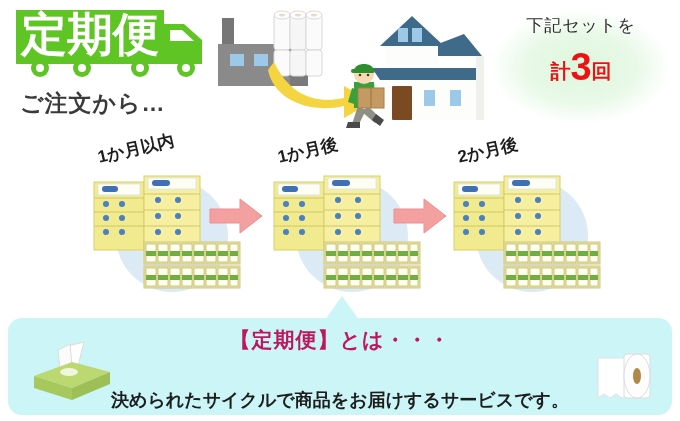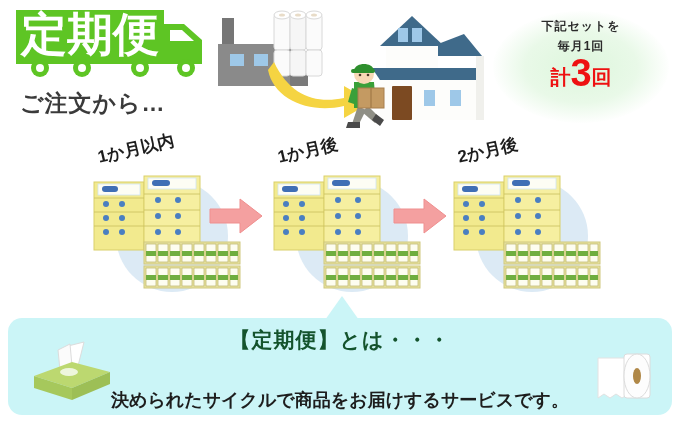--- a/index.html
+++ b/index.html
@@ -72,31 +72,31 @@
     border-radius: 50%;
     background: radial-gradient(ellipse at center, #ddf6dc 0%, #e9f9e8 45%, rgba(255,255,255,0) 72%);
     z-index: 0;
   }
   .headline .lines {
     position: relative;
     z-index: 1;
     padding-top: 8px;
   }
   .headline .ln {
-    font-size: 12px;
-    font-weight: bold;
+    font-size: 17px;
+    font-weight: normal;
     line-height: 20px;
     letter-spacing: 1px;
     color: #2b2b2b;
     white-space: nowrap;
   }
   .headline .count-line {
     line-height: 34px;
     white-space: nowrap;
-    margin-top: 0;
+    margin-top: 14px;
   }
   .headline .count-small {
     font-size: 20px;
     font-weight: bold;
     color: #ee1111;
     vertical-align: -2px;
   }
   .headline .count-big {
     font-size: 38px;
     font-weight: bold;
@@ -185,21 +185,21 @@
     z-index: 1;
   }
   .panel-title {
     position: absolute;
     left: 0;
     top: 8px;
     width: 664px;
     text-align: center;
     font-size: 21px;
     font-weight: bold;
-    color: #14532d;
+    color: #be185d;
     letter-spacing: 1px;
   }
   .panel-body {
     position: absolute;
     left: 0;
     top: 37px;
     width: 664px;
     text-align: center;
     margin-top: 32px;
   }
@@ -332,21 +332,20 @@
         <rect x="146" y="88" width="26" height="20" fill="#c49a62" stroke="#a87f4c" stroke-width="1"></rect>
         <line x1="159" y1="88" x2="159" y2="108" stroke="#a87f4c" stroke-width="1.5"></line>
       </g>
     </svg>
   </div>
 
   <div class="headline">
     <div class="glow"></div>
     <div class="lines">
       <div class="ln">下記セットを</div>
-      <div class="ln">毎月1回</div>
       <div class="count-line">
         <span class="count-small">計</span><span class="count-big">3</span><span class="count-small">回</span>
       </div>
     </div>
   </div>
 
   <div class="steps">
 
     <div class="step step-1">
       <div class="step-label">1か月以内</div>

